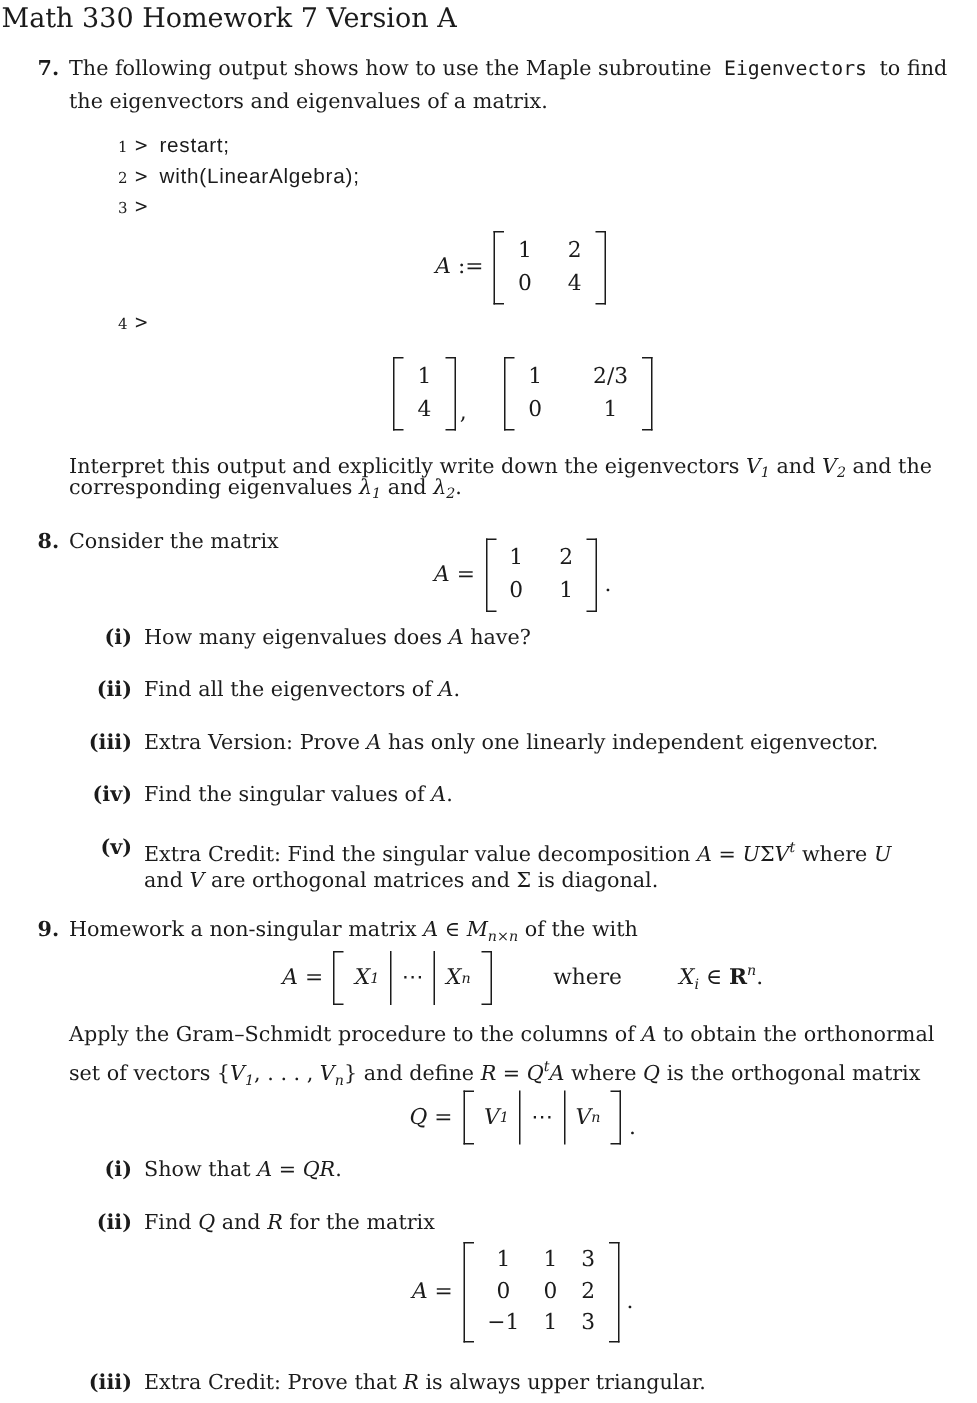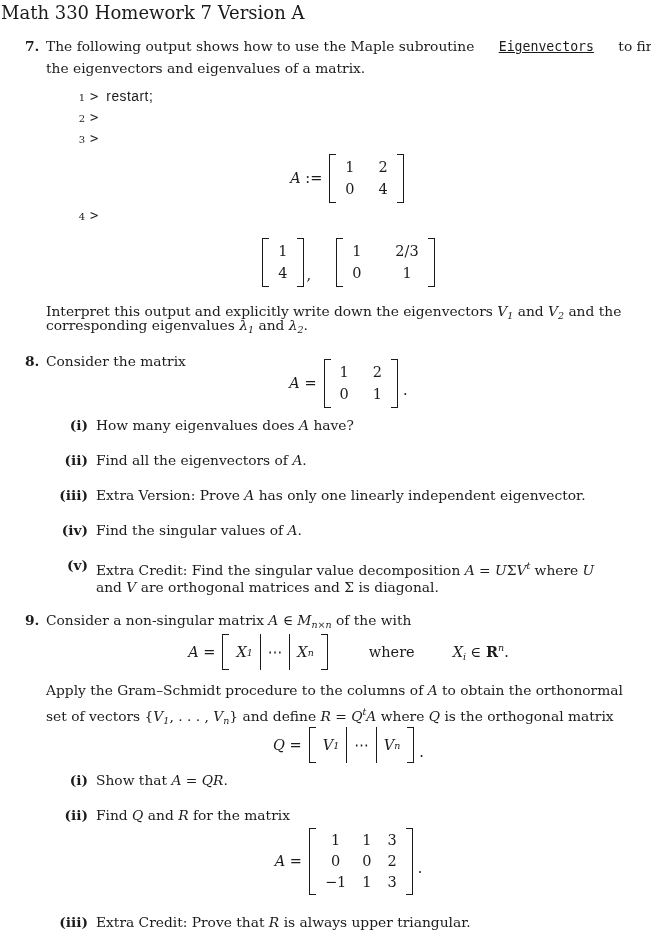--- a/index.html
+++ b/index.html
@@ -36,41 +36,42 @@
   .pcell { display:flex; align-items:center; padding:0 7px; }
   .vbar { width:0; border-left:1.3px solid #1b1b1b; }
   .comma-low { align-self:flex-end; transform:translateY(-5px); margin-right:22px; }
   .period-mid { align-self:center; transform:translateY(7px); margin-left:2px; }
   .wherespace { margin:0 38px; }
 
   
   .sg-rm { font-style:normal;text-align:right; }
   .sg-it { font-style:italic; }
   .sg-bf { font-weight:bold; font-style:normal; }
-  .sg-tt { font-family:"DejaVu Sans Mono", monospace; font-size:13.2px; margin:0 20px;text-decoration:underline; }
+  .sg-tt { font-family:"DejaVu Sans Mono", monospace; font-size:13.2px; margin:0 4px; }
   .sg-sub { font-size:9.5px; font-style:italic; vertical-align:-3px; }
   .sg-sup { font-size:9.5px; font-style:italic; vertical-align:6px; }
 </style>
 </head>
 <body>
 
 <div class="abs hdr">Math 330 Homework 7 Version A</div>
 
 <div class="plabel" style="top:37px">7.</div>
 <div class="ptext" style="top:37px"><span class="sg-rm">The following output shows how to use the Maple subroutine </span><span class="sg-tt">Eigenvectors</span><span class="sg-rm"> to find</span></div>
 <div class="ptext" style="top:59px"><span class="sg-rm">the eigenvectors and eigenvalues of a matrix.</span></div>
 
 <div class="codeline" style="top:87px">
   <span class="lno">1</span>
   <span class="prompt">&gt;</span>
   <span class="codetext">restart;</span>
 </div>
 <div class="codeline" style="top:108px">
   <span class="lno">2</span>
   <span class="prompt">&gt;</span>
+  <span class="codetext">with(LinearAlgebra);</span>
 </div>
 <div class="codeline" style="top:129px">
   <span class="lno">3</span>
   <span class="prompt">&gt;</span>
 </div>
 
 <div class="eqrow" style="top:153px;height:50px">
   <span class="lhs"><span class="sg-it">A</span><span class="sg-rm"> := </span></span>
   <span class="mat">
     <span class="brl"></span>
@@ -142,21 +143,21 @@
 <div class="itemtext" style="top:486px"><span class="sg-rm">Extra Version: Prove </span><span class="sg-it">A</span><span class="sg-rm"> has only one linearly independent eigenvector.</span></div>
 
 <div class="itemlabel" style="top:521px">(iv)</div>
 <div class="itemtext" style="top:521px"><span class="sg-rm">Find the singular values of </span><span class="sg-it">A</span><span class="sg-rm">.</span></div>
 
 <div class="itemlabel" style="top:556px">(v)</div>
 <div class="itemtext" style="top:556px"><span class="sg-rm">Extra Credit: Find the singular value decomposition </span><span class="sg-it">A</span><span class="sg-rm"> = </span><span class="sg-it">U</span><span class="sg-rm">Σ</span><span class="sg-it">V</span><span class="sg-sup">t</span><span class="sg-rm"> where </span><span class="sg-it">U</span></div>
 <div class="itemtext" style="top:578px"><span class="sg-rm">and </span><span class="sg-it">V</span><span class="sg-rm"> are orthogonal matrices and Σ is diagonal.</span></div>
 
 <div class="plabel" style="top:611px">9.</div>
-<div class="ptext" style="top:611px"><span class="sg-rm">Consider a non-singular matrix </span><span class="sg-it">A</span><span class="sg-rm"> ∈ </span><span class="sg-it">M</span><span class="sg-sub">n×n</span><span class="sg-rm"> of the with</span></div>
+<div class="ptext" style="top:611px"><span class="sg-rm">Homework a non-singular matrix </span><span class="sg-it">A</span><span class="sg-rm"> ∈ </span><span class="sg-it">M</span><span class="sg-sub">n×n</span><span class="sg-rm"> of the with</span></div>
 
 <div class="eqrow" style="top:631px;height:42px">
   <span class="lhs"><span class="sg-it">A</span><span class="sg-rm"> = </span></span>
   <span class="pmat">
     <span class="brl"></span>
     <span class="pcell">
         <span class="sg-it">X</span>
         <span class="sg-sub">1</span>
       </span>
     <span class="vbar"></span>

